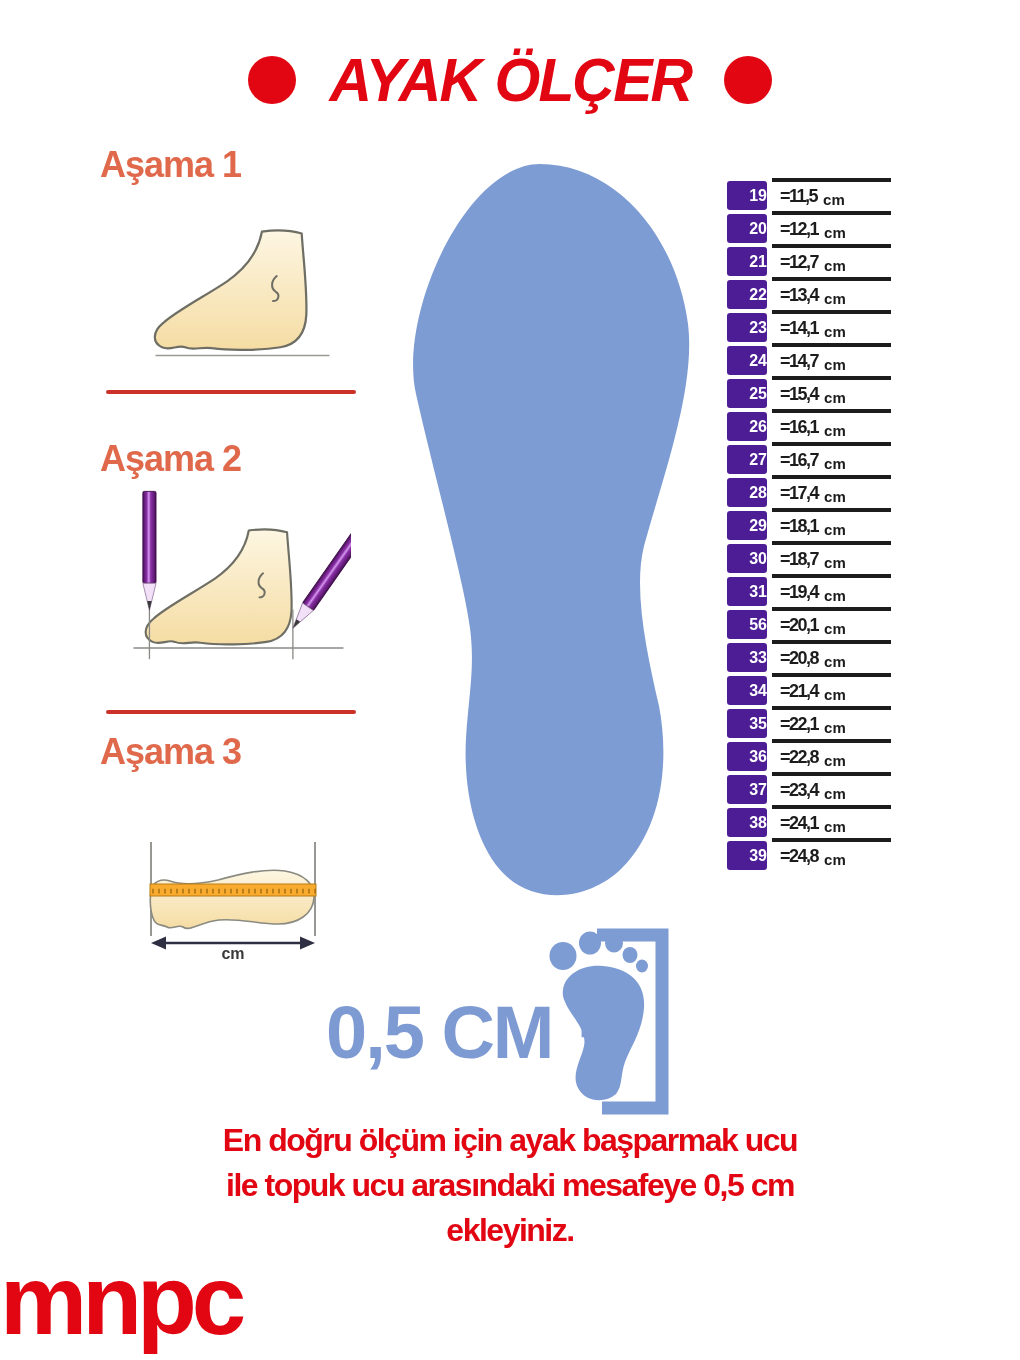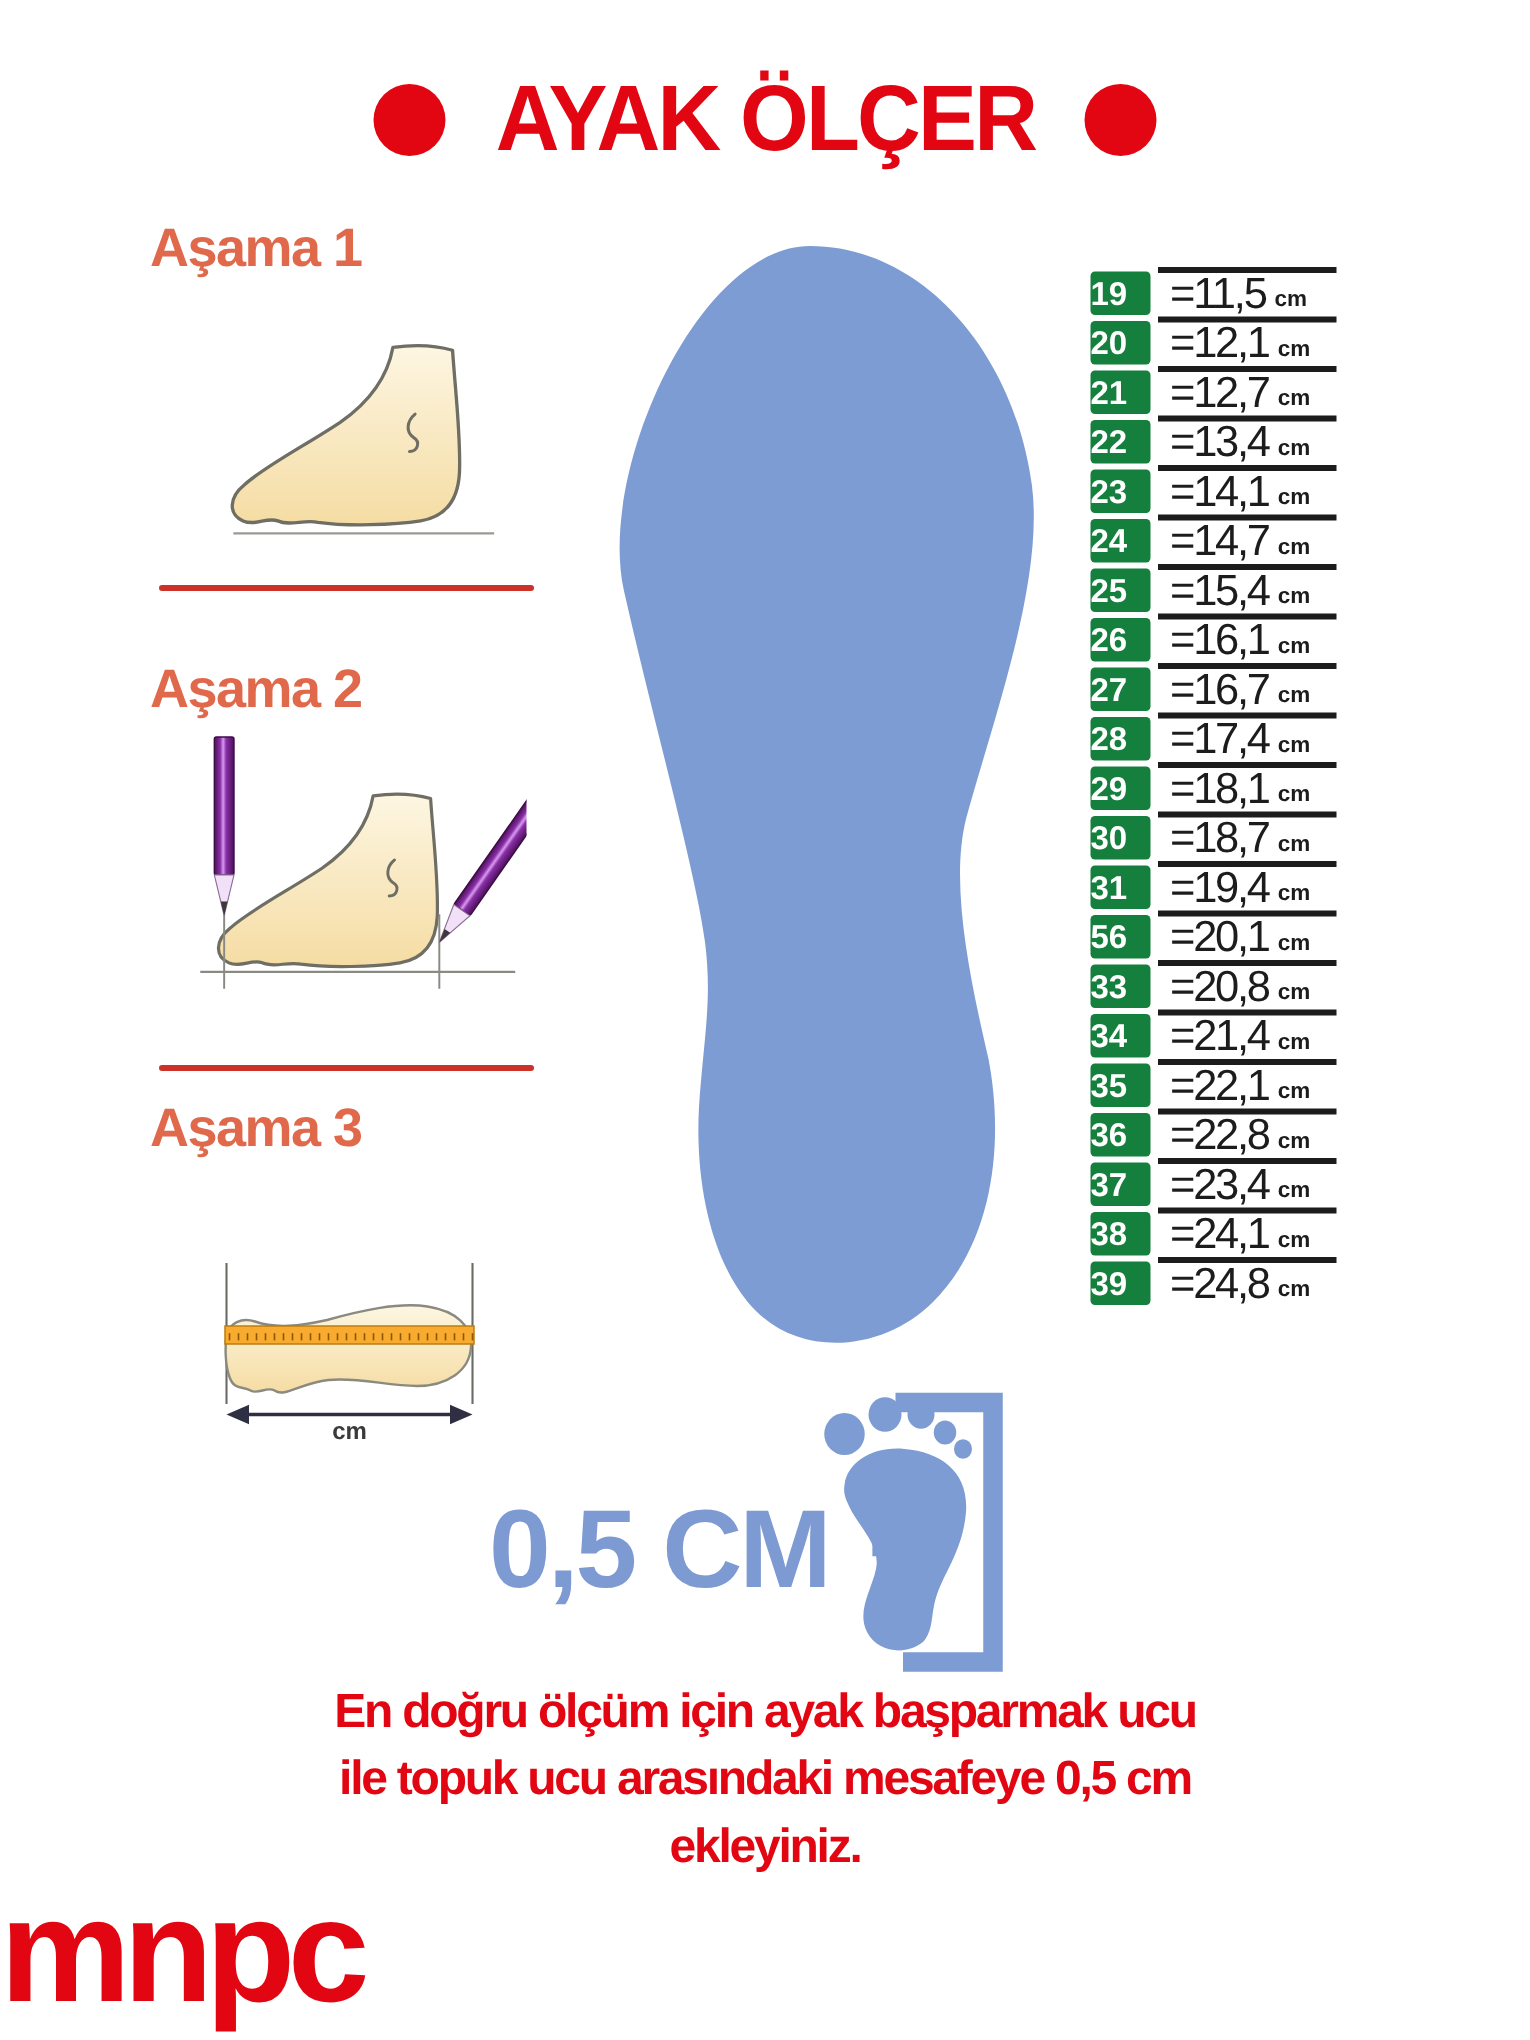--- a/index.html
+++ b/index.html
@@ -2,41 +2,41 @@
 <html><head>
 <meta charset="utf-8">
 <style>
   html,body { margin:0; padding:0; background:#ffffff; }
   .canvas {
     position:relative; width:1020px; height:1360px; background:#ffffff;
     font-family:"Liberation Sans", sans-serif; overflow:hidden;
   }
   
   .header { position:absolute; top:44px; left:0; width:100%;
-    display:flex; justify-content:center; align-items:center; gap:24px; }
+    display:flex; justify-content:center; align-items:center; gap:24px;font-style:italic; }
   .dot { width:48px; height:48px; border-radius:50%; background:#e20613; }
   .title { font-size:62px; font-weight:800; letter-spacing:-2px; color:#e20613;
     transform:scaleX(.95); white-space:nowrap; }
   
   .step-label { position:absolute; left:100px; width:260px; text-align:left;
     font-size:36px; font-weight:700; color:#e0694c; letter-spacing:-1px; }
   .lbl1 { top:144px; } .lbl2 { top:438px; } .lbl3 { top:731px; }
   .divider { position:absolute; left:106px; width:250px; height:4px;
     background:#cc3227; border-radius:2px; }
   .div1 { top:390px; } .div2 { top:710px; }
   .svg-abs { position:absolute; }
   
   .size-table { position:absolute; left:727px; top:178px; width:164px; }
   .trow { display:flex; height:33px; }
-  .tsize { width:40px; height:29px; margin-top:3px; background:#15803d;
-    border-radius:3px; color:#ffffff; font-weight:700; font-size:22px;
-    line-height:29px; text-align:left; }
+  .tsize { width:40px; height:29px; margin-top:3px; background:#4c1d95;
+    border-radius:3px; color:#ffffff; font-weight:700; font-size:16px;
+    line-height:29px; text-align:right; }
   .tval { flex:1; margin-left:5px; border-top:4px solid #1c1c1c;
     display:flex; align-items:center; padding-left:8px; }
-  .eq { font-size:29px; font-weight:400; color:#1c1c1c; letter-spacing:-1.5px; white-space:nowrap; }
+  .eq { font-size:18px; font-weight:700; color:#1c1c1c; letter-spacing:-1.5px; white-space:nowrap; }
   .unit { font-size:15px; font-weight:700; color:#1c1c1c; margin-left:6px; padding-top:5px; }
   
   .add-note { position:absolute; left:326px; top:990px; font-size:74px;
     font-weight:800; color:#7d9ad2; letter-spacing:-2px; white-space:nowrap; }
   .add-note .plus { margin-left:26px; }
   
   .bottom-note { position:absolute; left:0; top:1118px; width:100%;
     text-align:center; color:#e20613; font-weight:800; font-size:32px;
     line-height:45px; letter-spacing:-1.5px; }
   .logo { position:absolute; left:0; top:1244px; width:100%; text-align:left;

